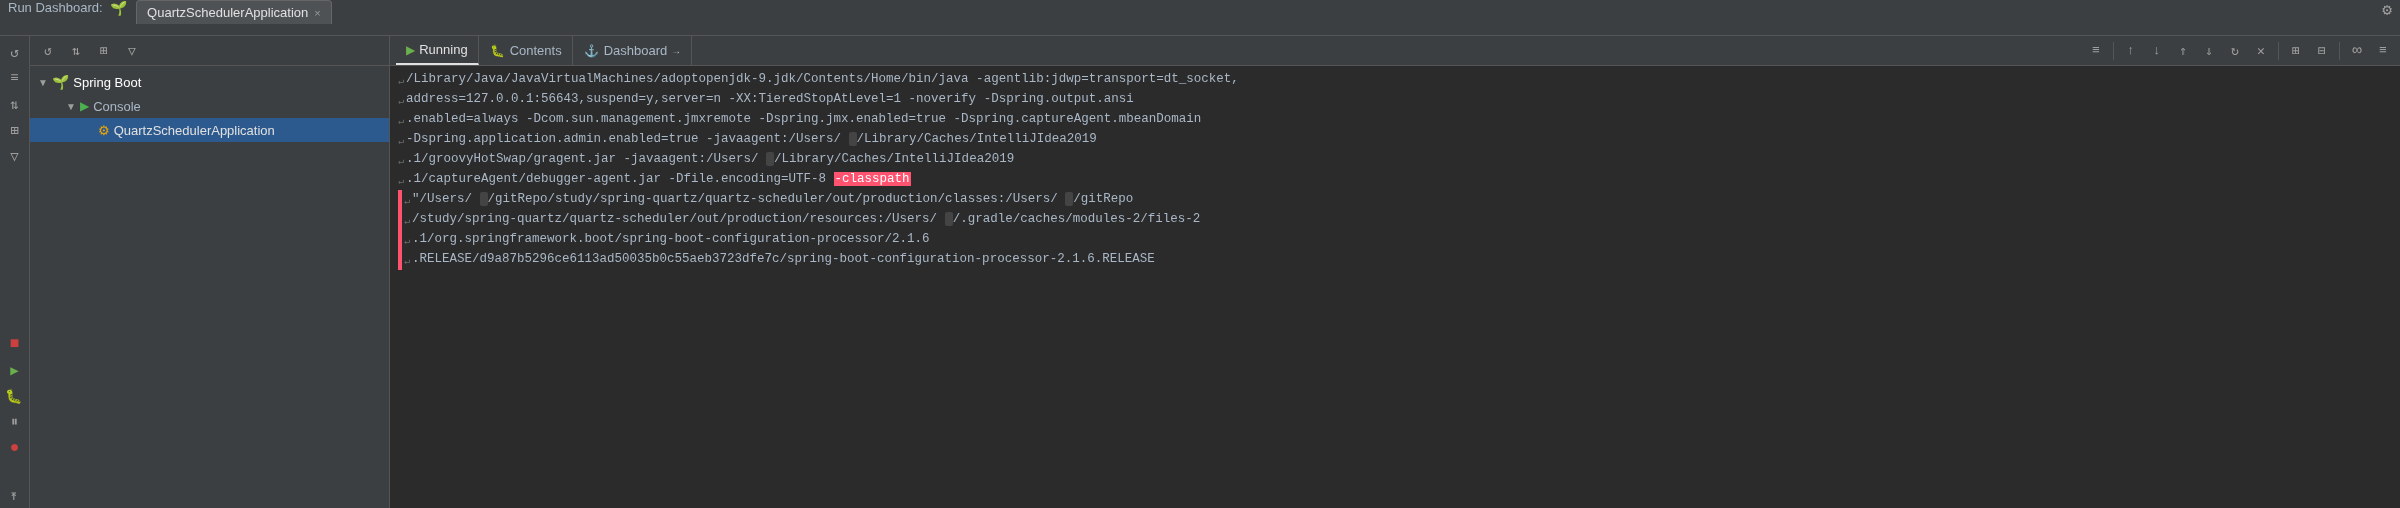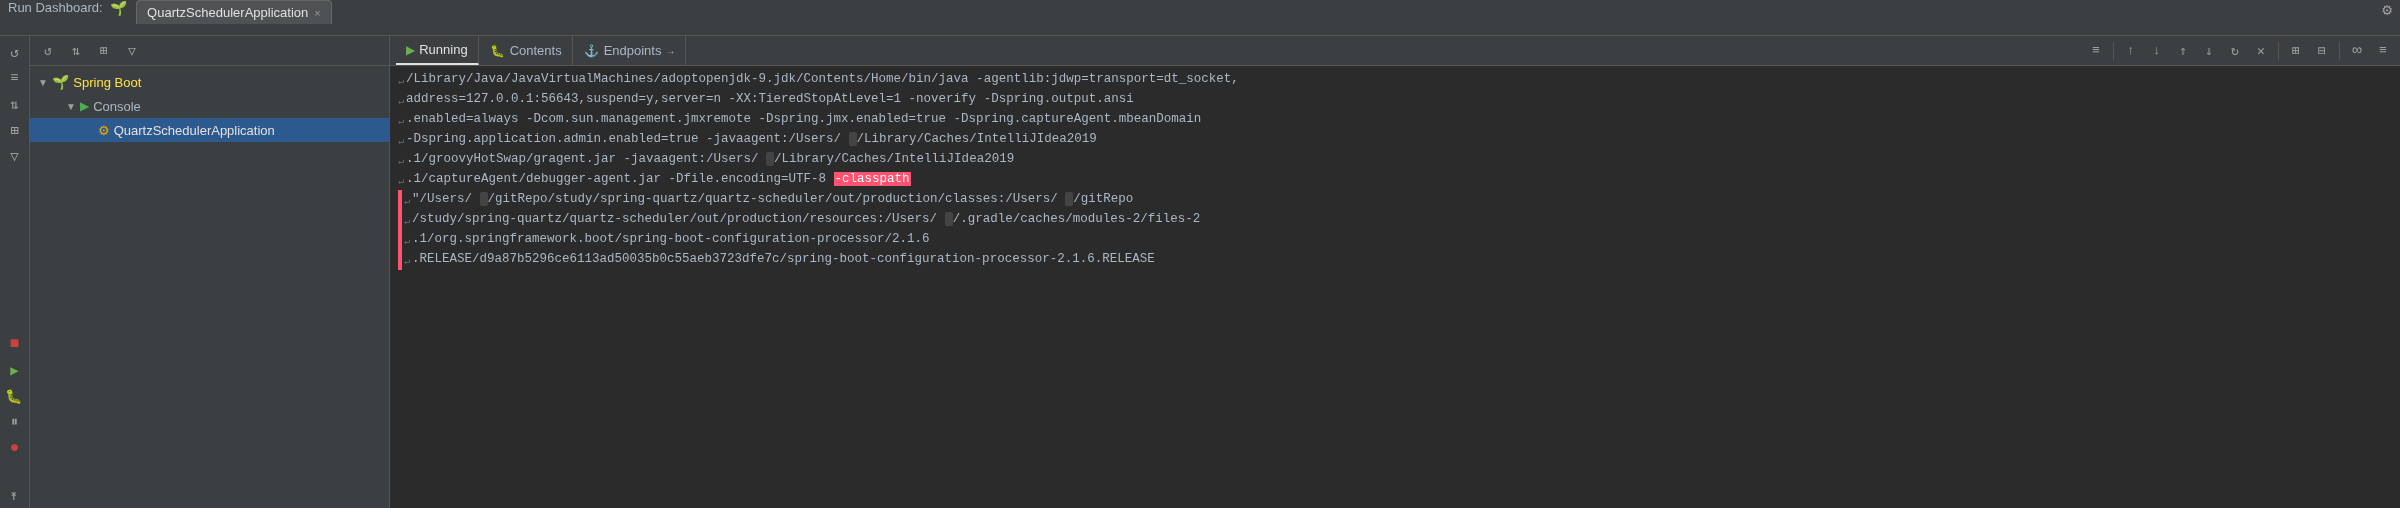--- a/index.html
+++ b/index.html
@@ -269,21 +269,21 @@
         <div class="toolbar-icon">⇅</div>
         <div class="toolbar-icon">⊞</div>
         <div class="toolbar-icon">▽</div>
       </div>
 
       <div class="tree-area">
 
         <div class="tree-item">
           <span class="chevron indent1">▼</span>
           <span class="icon-spring">🌱</span>
-          <span style="font-family:Arial,sans-serif;font-size:13px;color:#fde047;">Spring Boot</span>
+          <span style="font-family:Arial,sans-serif;font-size:13px;color:#ffffff;">Spring Boot</span>
         </div>
 
         <div class="tree-item">
           <span class="indent2" style="display:inline-block;width:8px;"></span>
           <span class="chevron">▼</span>
           <span class="icon-run">▶</span>
           <span style="font-family:Arial,sans-serif;font-size:13px;color:#a9b7c6;">Console</span>
         </div>
 
         <div class="tree-item selected">
@@ -300,21 +300,21 @@
         <div class="console-tab active">
           <span style="font-size:12px;color:#6ab04c;">▶</span>
           <span>Running</span>
         </div>
         <div class="console-tab">
           <span style="font-size:12px;">🐛</span>
           <span>Contents</span>
         </div>
         <div class="console-tab">
           <span style="font-size:12px;">⚓</span>
-          <span>Endpoints</span>
+          <span>Dashboard</span>
           <span style="font-size:10px;">→</span>
         </div>
         <div class="console-toolbar-right">
           <div class="console-toolbar-icon">≡</div>
           <div class="separator"></div>
           <div class="console-toolbar-icon">↑</div>
           <div class="console-toolbar-icon">↓</div>
           <div class="console-toolbar-icon">⇑</div>
           <div class="console-toolbar-icon">⇓</div>
           <div class="console-toolbar-icon">↻</div>

